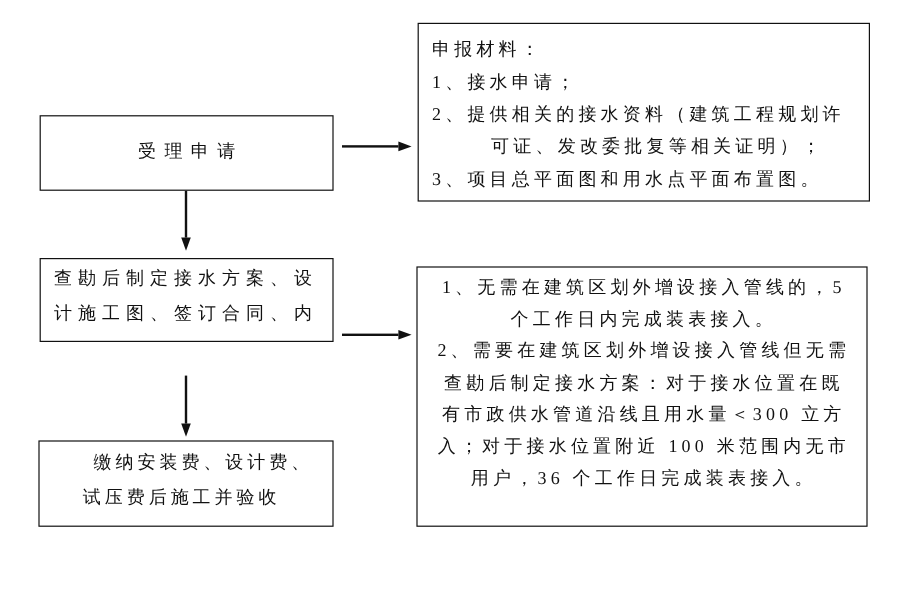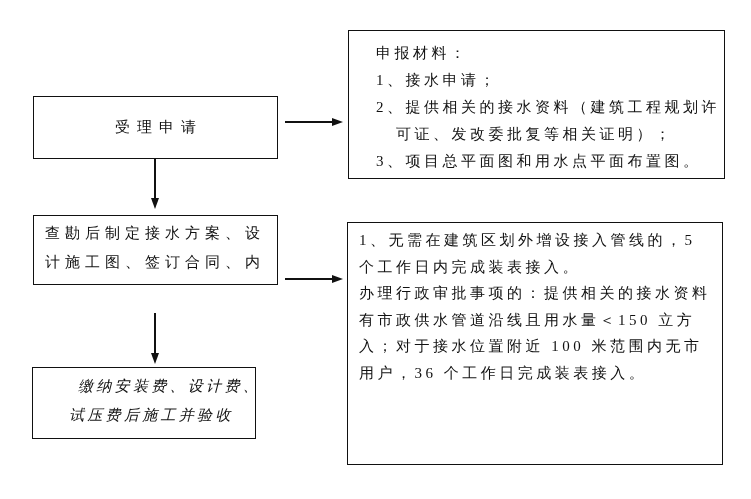--- a/index.html
+++ b/index.html
@@ -34,37 +34,37 @@
     letter-spacing: 7px; text-indent: 7px;
   }
   
   .box-b {
     left: 33px; top: 215px; width: 245px; height: 70px;
     padding: 3px 8px 0 11px;
     line-height: 29px; letter-spacing: 5px;
   }
   
   .box-c {
-    left: 32px; top: 367px; width: 224px; height: 72px;
+    left: 32px; top: 367px; width: 246px; height: 72px;
     padding: 4px 5px 0 36px;
-    line-height: 29px; letter-spacing: 3.3px; font-style: italic;
+    line-height: 29px; letter-spacing: 3.3px;
   }
   .box-c .line:first-child { text-indent: 9px; }
   
   .box-d {
-    left: 348px; top: 30px; width: 377px; height: 149px;
-    padding: 9px 8px 0 27px;
+    left: 348px; top: 19px; width: 377px; height: 149px;
+    padding: 9px 8px 0 11px;
     line-height: 27px; letter-spacing: 3.5px;
   }
-  .box-d .line.indent1 { padding-left: 20px; }
+  .box-d .line.indent1 { padding-left: 20px; text-align: center; }
   
   .box-e {
-    left: 347px; top: 222px; width: 376px; height: 243px;
+    left: 347px; top: 222px; width: 376px; height: 217px;
     padding: 4px 8px 0 11px;
-    line-height: 26.5px; letter-spacing: 3.5px;
+    line-height: 26.5px; letter-spacing: 3.5px; text-align: center;
   }
 
   
   .arrow-line-h {
     position: absolute; height: 2px; background: #111111;
   }
   .arrow-line-v {
     position: absolute; width: 2px; background: #111111;
   }
   .arrow-head-right {
@@ -103,22 +103,23 @@
     <div class="line">申报材料：</div>
     <div class="line">1、接水申请；</div>
     <div class="line">2、提供相关的接水资料（建筑工程规划许</div>
     <div class="line indent1">可证、发改委批复等相关证明）；</div>
     <div class="line">3、项目总平面图和用水点平面布置图。</div>
   </div>
 
   <div class="box box-e">
     <div class="line">1、无需在建筑区划外增设接入管线的，5</div>
     <div class="line">个工作日内完成装表接入。</div>
-    <div class="line">办理行政审批事项的：提供相关的接水资料</div>
-    <div class="line">有市政供水管道沿线且用水量＜150 立方</div>
+    <div class="line">2、需要在建筑区划外增设接入管线但无需</div>
+    <div class="line">查勘后制定接水方案：对于接水位置在既</div>
+    <div class="line">有市政供水管道沿线且用水量＜300 立方</div>
     <div class="line">入；对于接水位置附近 100 米范围内无市</div>
     <div class="line">用户，36 个工作日完成装表接入。</div>
   </div>
 
   <div class="arrow-line-h" style="left:285px; top:121px; width:47px;"></div>
   <div class="arrow-head-right" style="left:332px; top:117.5px;"></div>
 
   <div class="arrow-line-v" style="left:154px; top:159px; height:39px;"></div>
   <div class="arrow-head-down" style="left:150.5px; top:198px;"></div>
 

